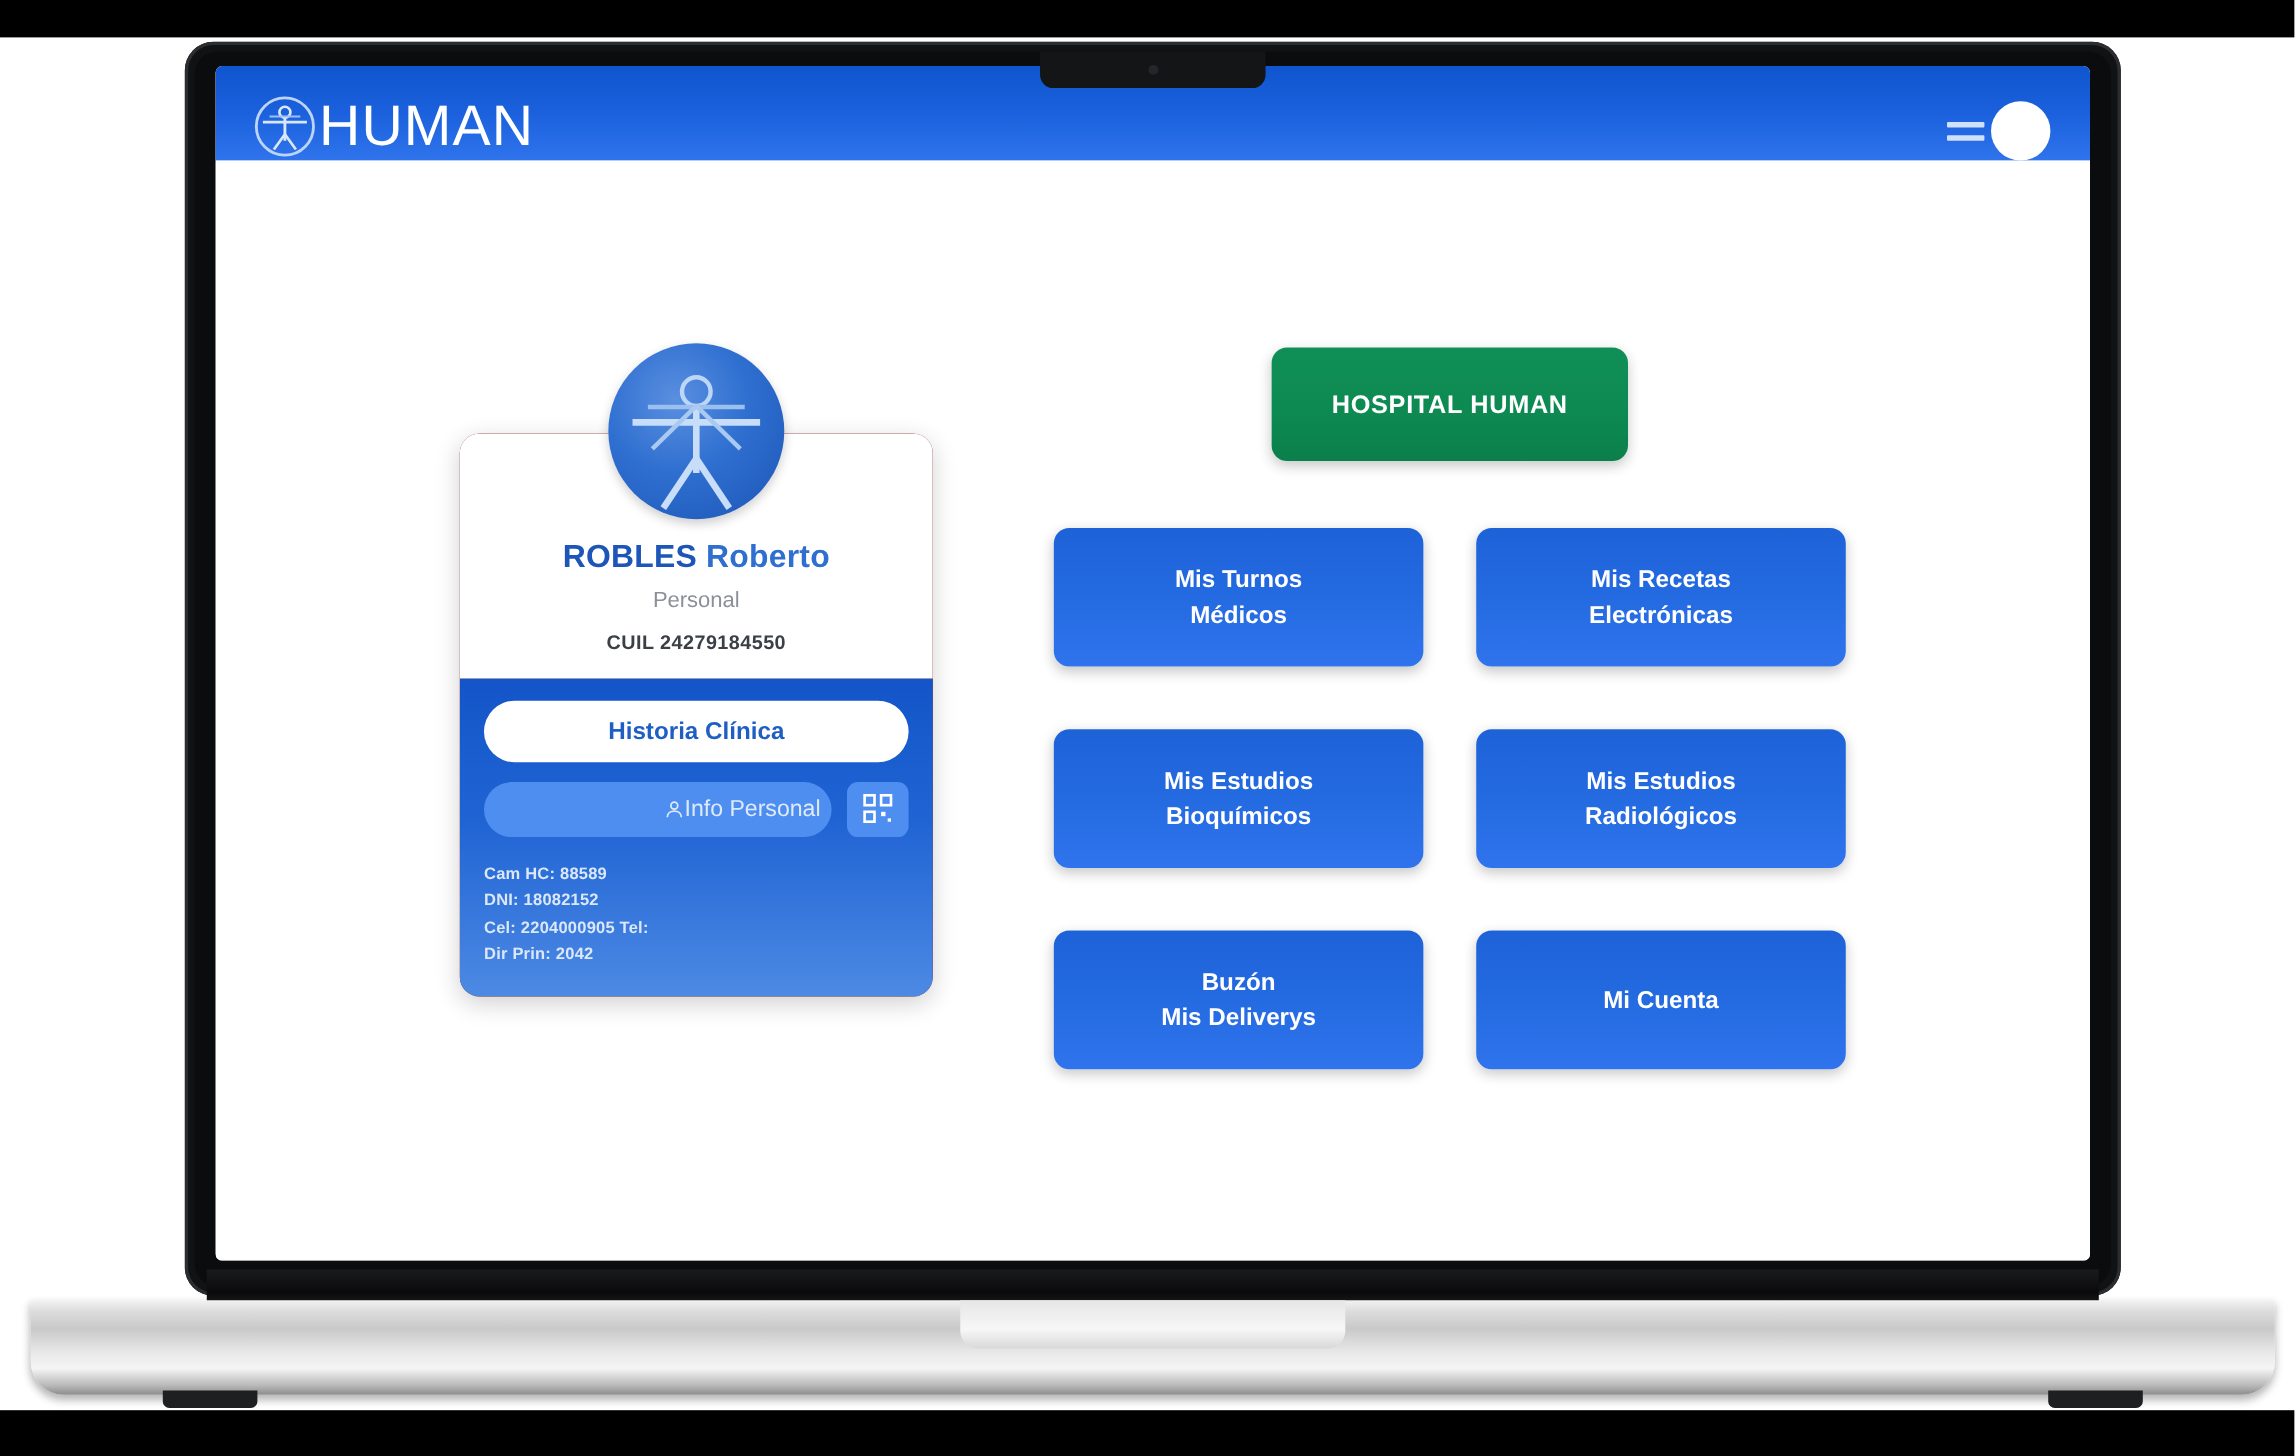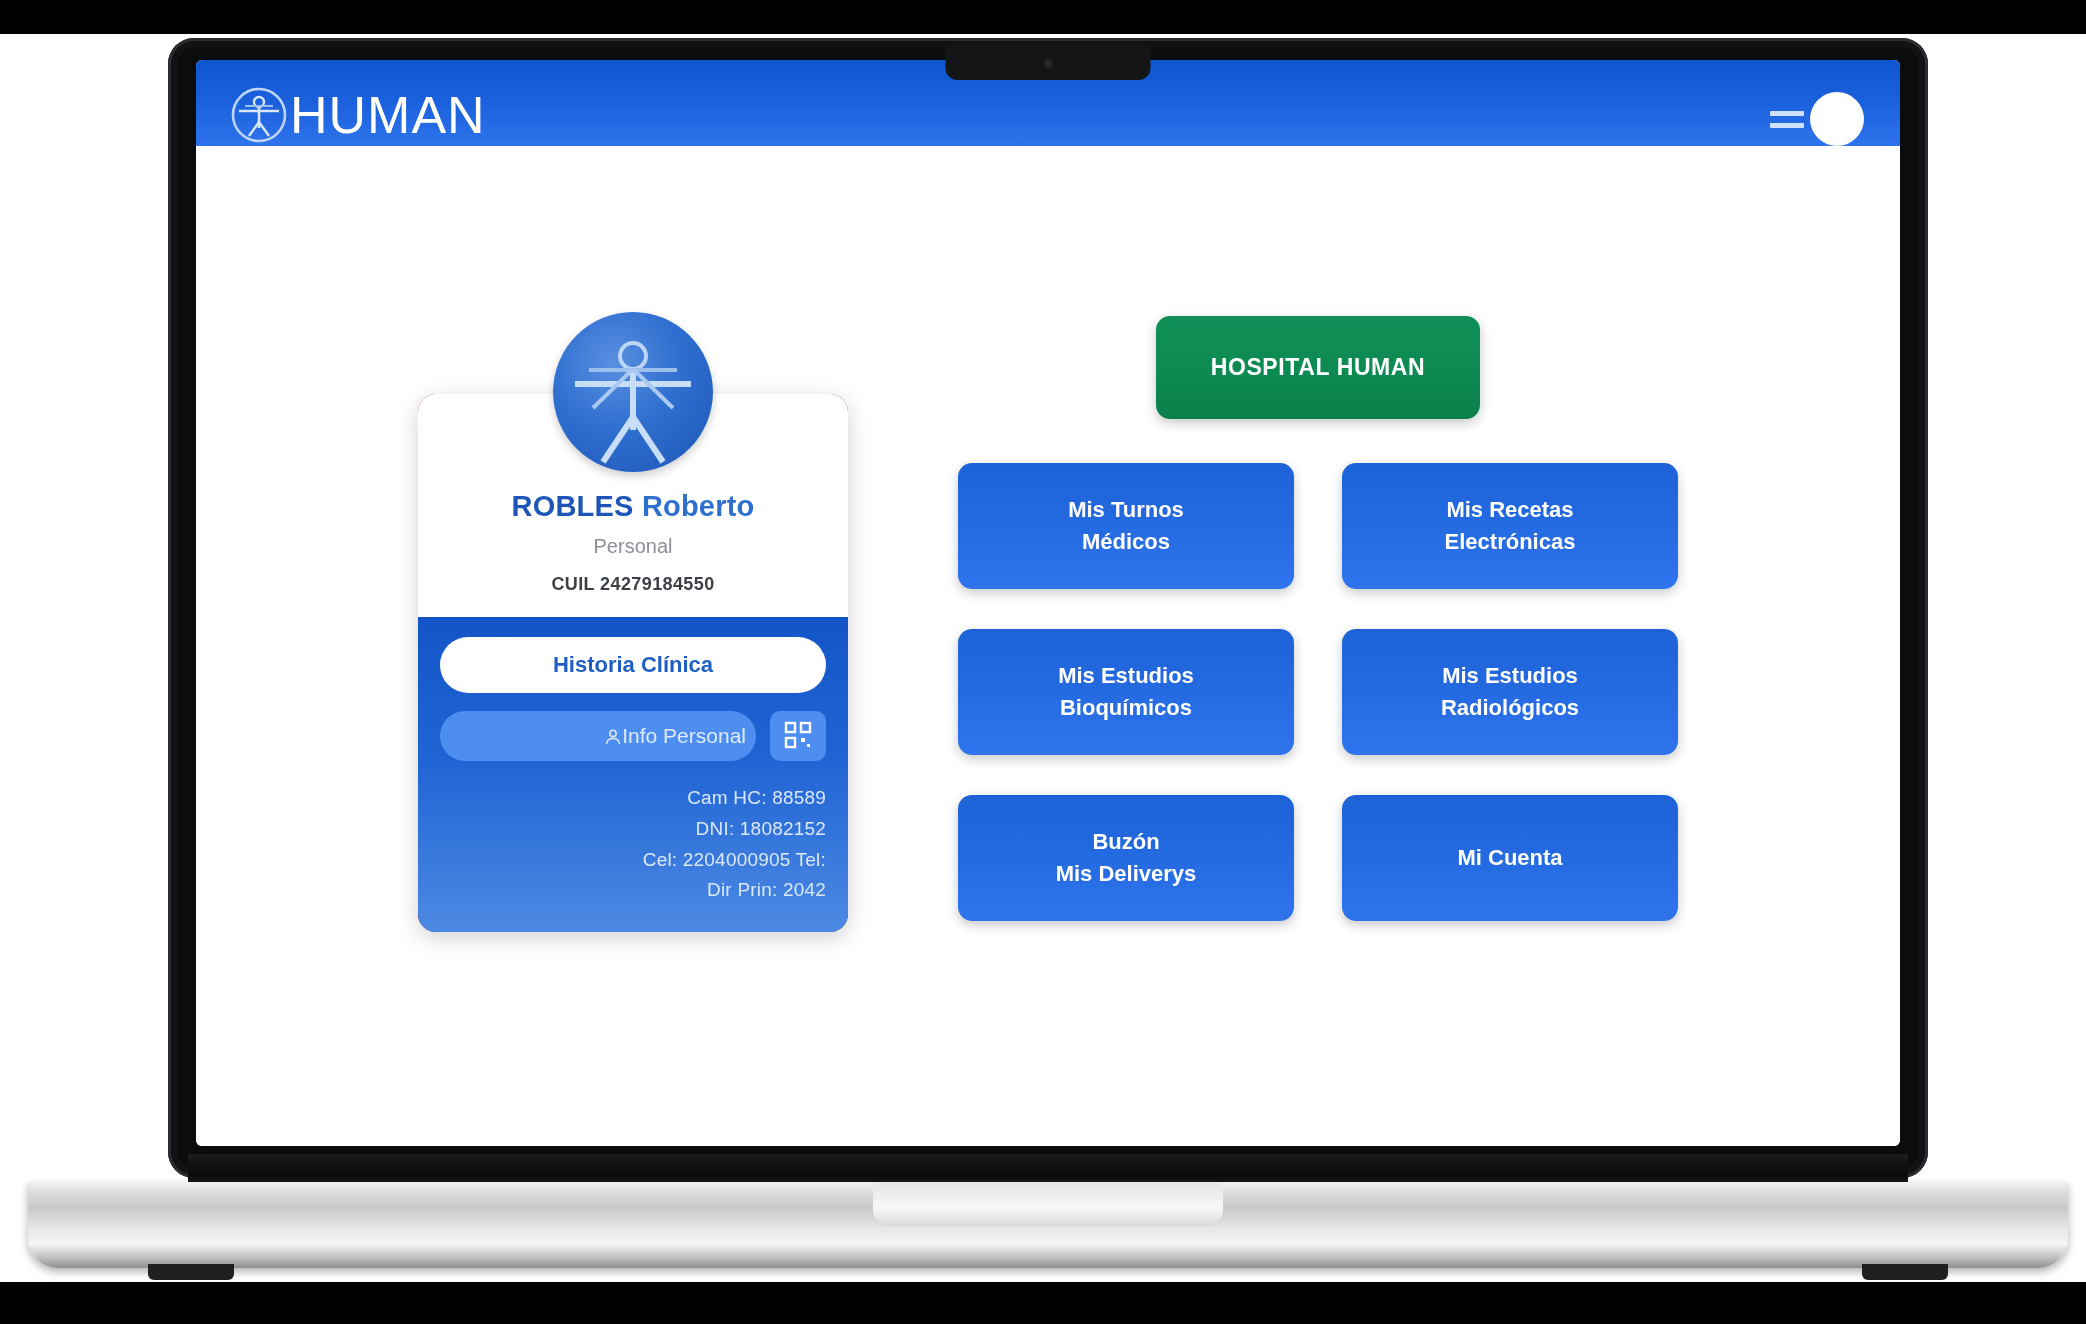--- a/index.html
+++ b/index.html
@@ -272,25 +272,25 @@
     border-radius: 10px;
     cursor: pointer;
     display: flex;
     align-items: center;
     justify-content: center;
     padding: 0;
   }
 
   .pdetails {
     margin-top: 22px;
-    text-align: right;
+    text-align: left;
     color: #dbe8fa;
-    font-size: 19px;
+    font-size: 15px;
     line-height: 1.62;
-    font-weight: 400;
+    font-weight: 700;
     letter-spacing: 0.2px;
   }
 
   
   .grid-col { width: 720px; }
 
   .btn-hospital {
     display: block;
     width: 324px;
     margin: 0 auto 44px;
@@ -322,20 +322,21 @@
     font-weight: 700;
     line-height: 1.45;
     font-family: inherit;
     cursor: pointer;
     box-shadow: 0 4px 12px rgba(0,0,0,0.22);
     display: flex;
     flex-direction: column;
     align-items: center;
     justify-content: center;
     padding: 24px;
+    margin-top: 17px;
   }
 </style>
 </head>
 <body>
 
 <div id="page">
 
   <div class="band-top"></div>
   <div class="band-bottom"></div>
 

